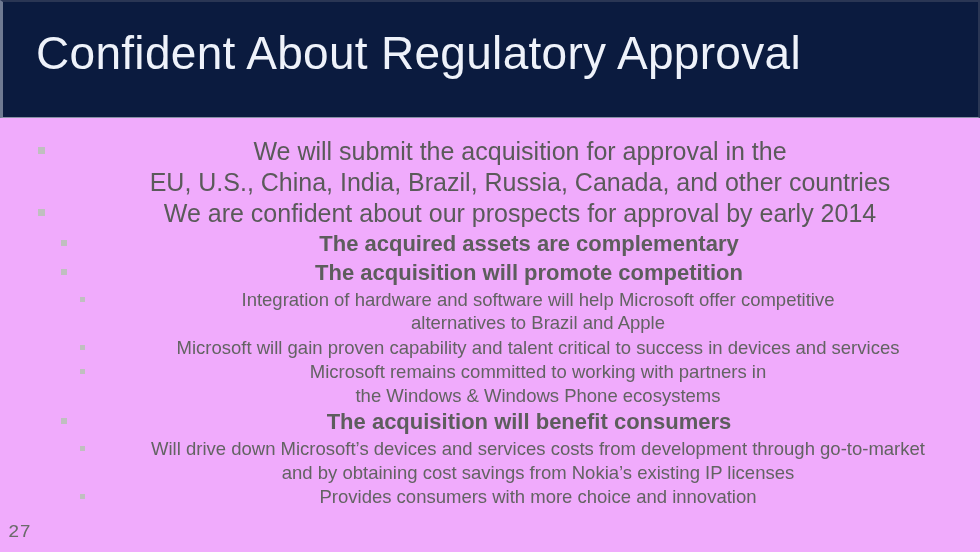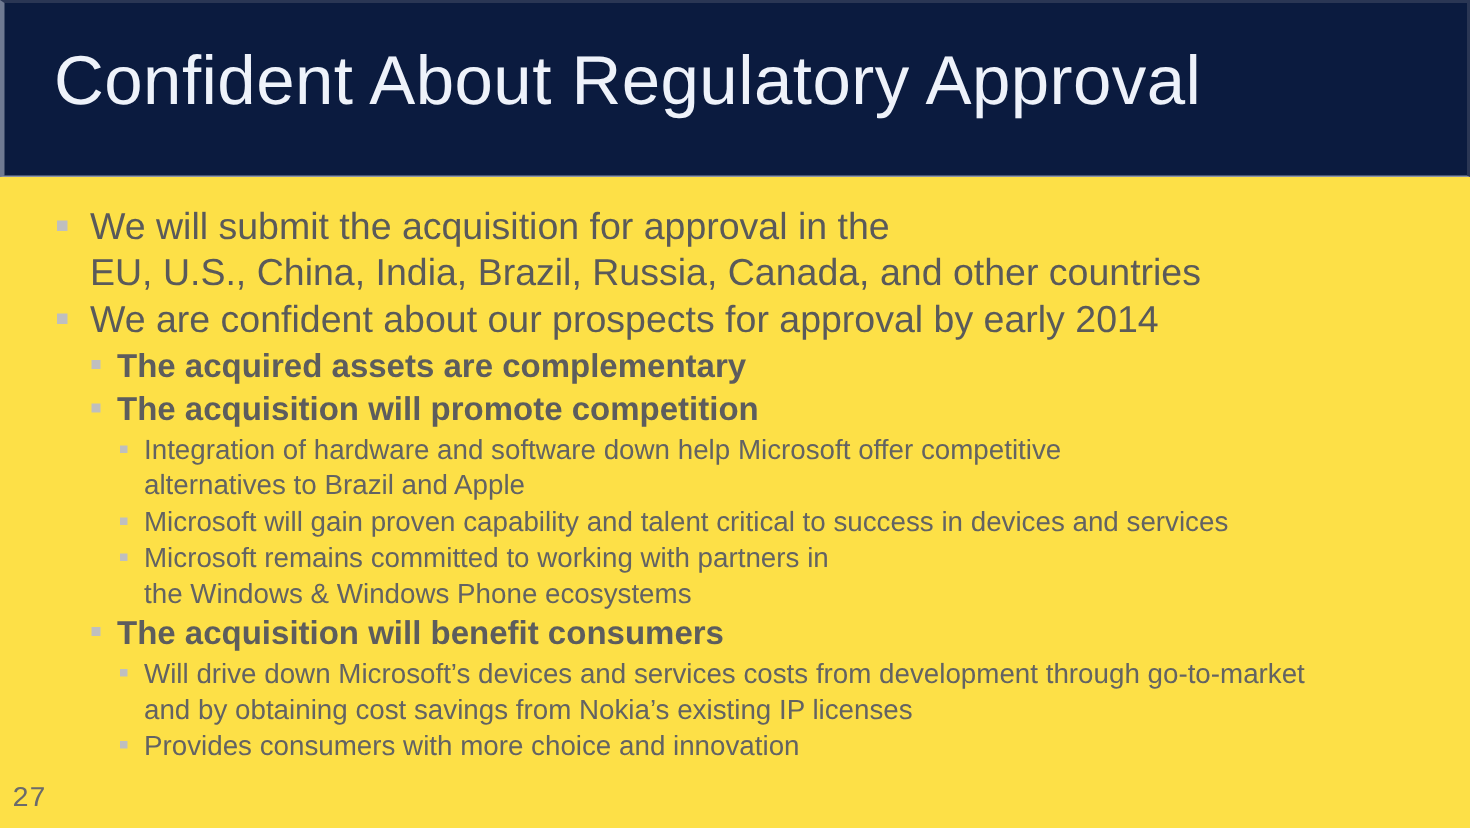--- a/index.html
+++ b/index.html
@@ -5,21 +5,21 @@
 <style>
   html, body {
     margin: 0;
     padding: 0;
     background: #ffffff;
   }
   .slide {
     position: relative;
     width: 980px;
     height: 552px;
-    background: #fde047;
+    background: #f0abfc;
     overflow: hidden;
     font-family: "Liberation Sans", "DejaVu Sans", sans-serif;
     box-sizing: border-box;
   }
 
   
   .title-band {
     position: absolute;
     left: 0;
     top: 0;
@@ -61,21 +61,21 @@
   .bullet {
     position: relative;
     color: #595959;
     box-sizing: border-box;
   }
   .bullet .marker {
     position: absolute;
     display: block;
     background: #bfbfbf;
   }
-  .bullet .text { display: block; }
+  .bullet .text { display: block; text-align: center; }
 
   
   .lvl1 {
     padding-left: 60px;
     font-size: 25px;
     line-height: 30.5px;
     margin-bottom: 1px;
     color: #5a5a5a;
   }
   .lvl1 > .marker {
@@ -149,21 +149,21 @@
         <span class="text">The acquired assets are complementary</span>
       </li>
 
       <li class="bullet lvl2">
         <span class="marker"></span>
         <span class="text">The acquisition will promote competition</span>
       </li>
 
       <li class="bullet lvl3">
         <span class="marker"></span>
-        <span class="text">Integration of hardware and software down help Microsoft offer competitive</span>
+        <span class="text">Integration of hardware and software will help Microsoft offer competitive</span>
         <span class="text">alternatives to Brazil and Apple</span>
       </li>
 
       <li class="bullet lvl3">
         <span class="marker"></span>
         <span class="text">Microsoft will gain proven capability and talent critical to success in devices and services</span>
       </li>
 
       <li class="bullet lvl3">
         <span class="marker"></span>

